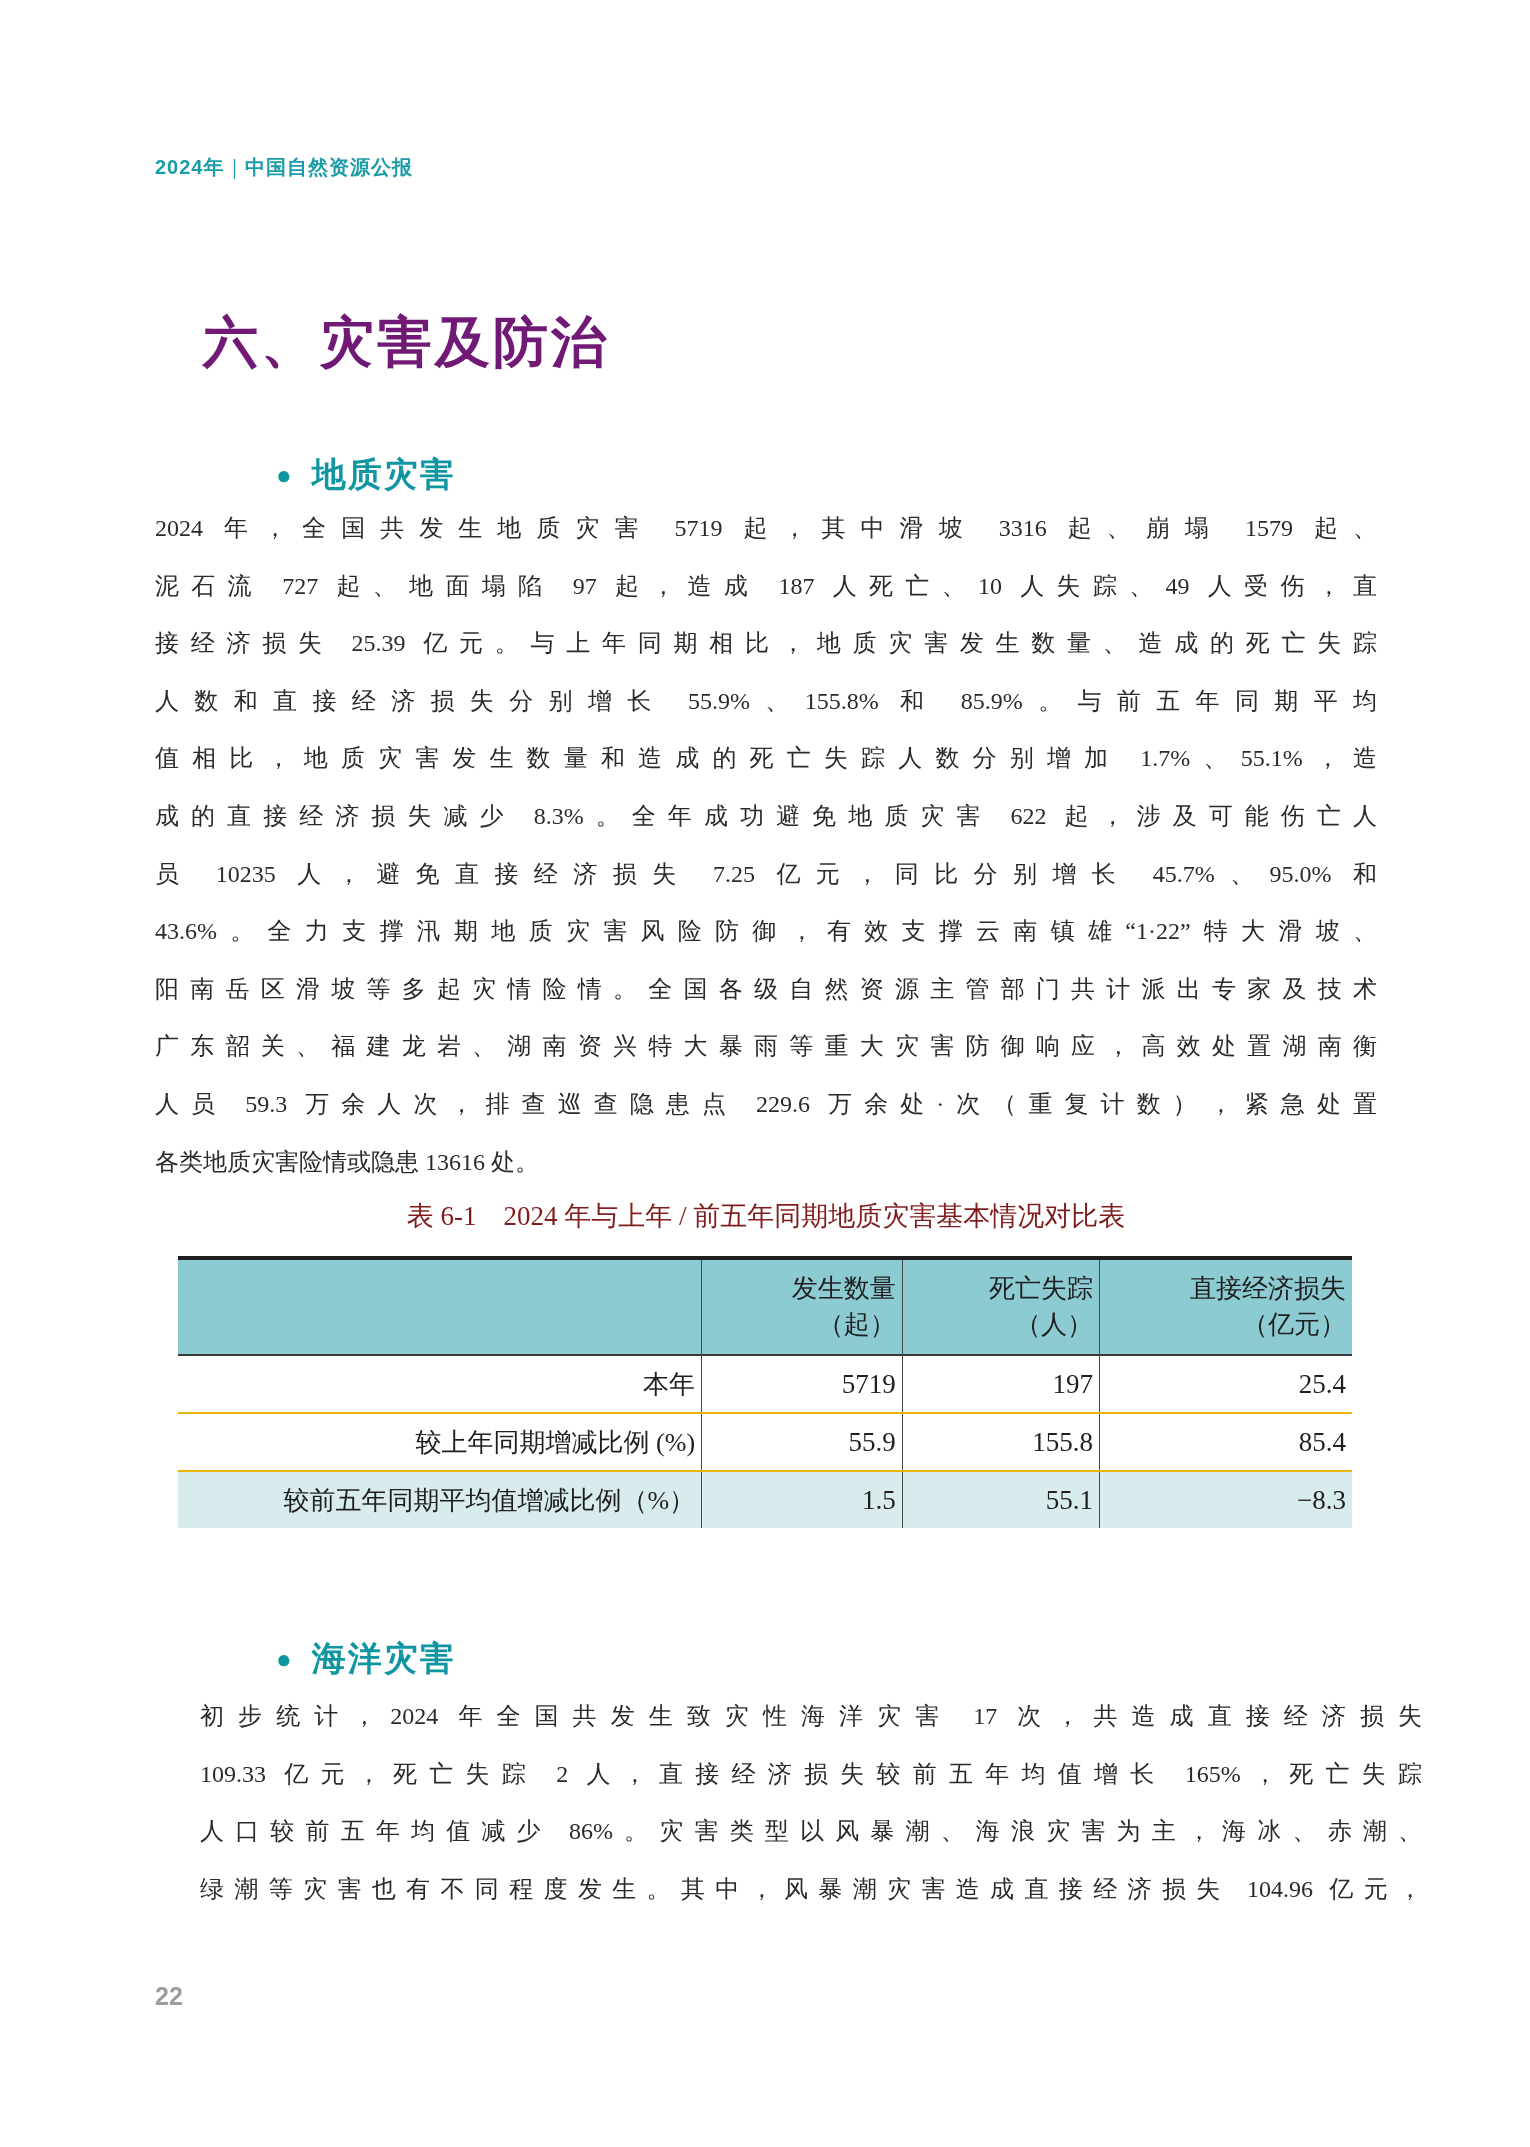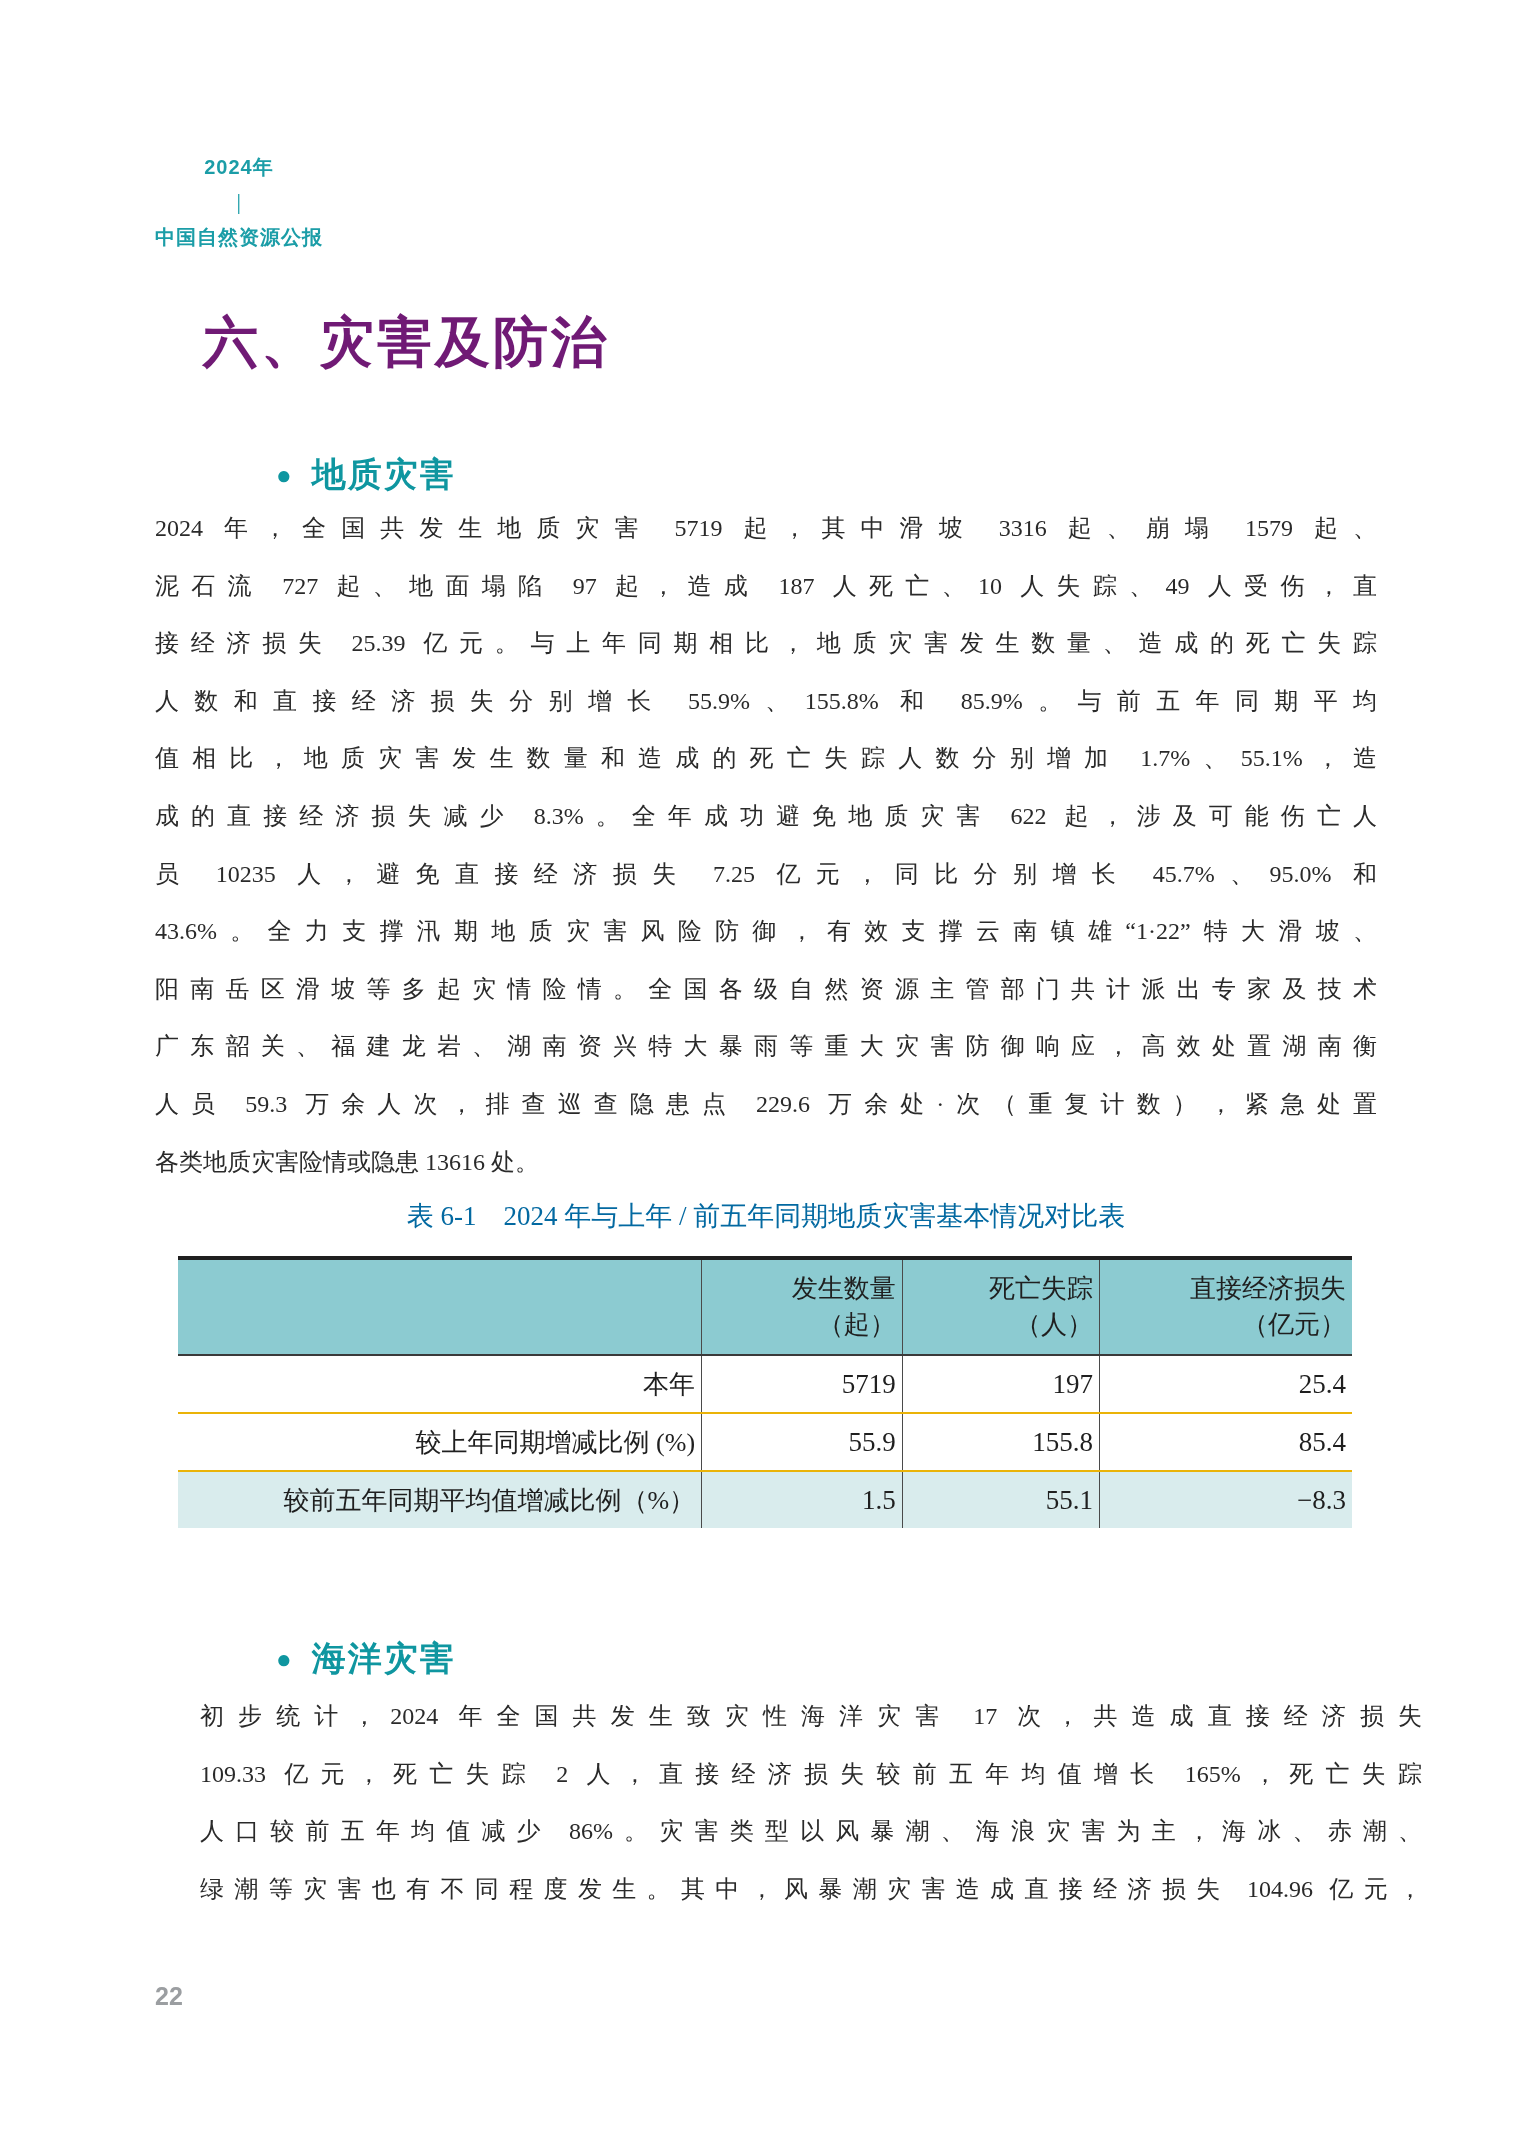--- a/index.html
+++ b/index.html
@@ -10,21 +10,21 @@
     background:#ffffff;
     overflow:hidden;
     font-family:"Liberation Serif","DejaVu Serif",serif;
     color:#262626;
   }
   
   .masthead{
     position:absolute;left:155px;top:154px;
     font-family:"Liberation Sans","DejaVu Sans",sans-serif;
     font-weight:bold;font-size:20px;color:#1b9da7;
-    letter-spacing:1px;display:flex;align-items:center;gap:8px;flex-direction:column;
+    letter-spacing:1px;display:flex;align-items:center;
   }
   .masthead .bar{font-weight:normal;color:#1b9da7;}
   
   .main-title{
     position:absolute;left:203px;top:306px;
     font-family:"Liberation Sans","DejaVu Sans",sans-serif;
     font-weight:bold;font-size:55px;color:#701a75;
     letter-spacing:3px;
   }
   
@@ -48,21 +48,21 @@
   .pline{
     height:57.6px;line-height:57.6px;
     white-space:nowrap;
     text-align:justify;text-align-last:justify;
     text-justify:inter-ideograph;
   }
   .pline.short{text-align:left;text-align-last:left;}
   
   .tbl-caption{
     position:absolute;left:155px;top:1198px;width:1222px;
-    text-align:center;font-size:27px;color:#0369a1;
+    text-align:center;font-size:27px;color:#7f1d1d;
   }
   
   .geo-table{
     position:absolute;left:178px;top:1256px;width:1174px;
     border-collapse:collapse;table-layout:fixed;
     border-top:4px solid #1f1f1f;
     font-size:27px;color:#1f1f1f;
   }
   .geo-table td{
     text-align:right;vertical-align:middle;

